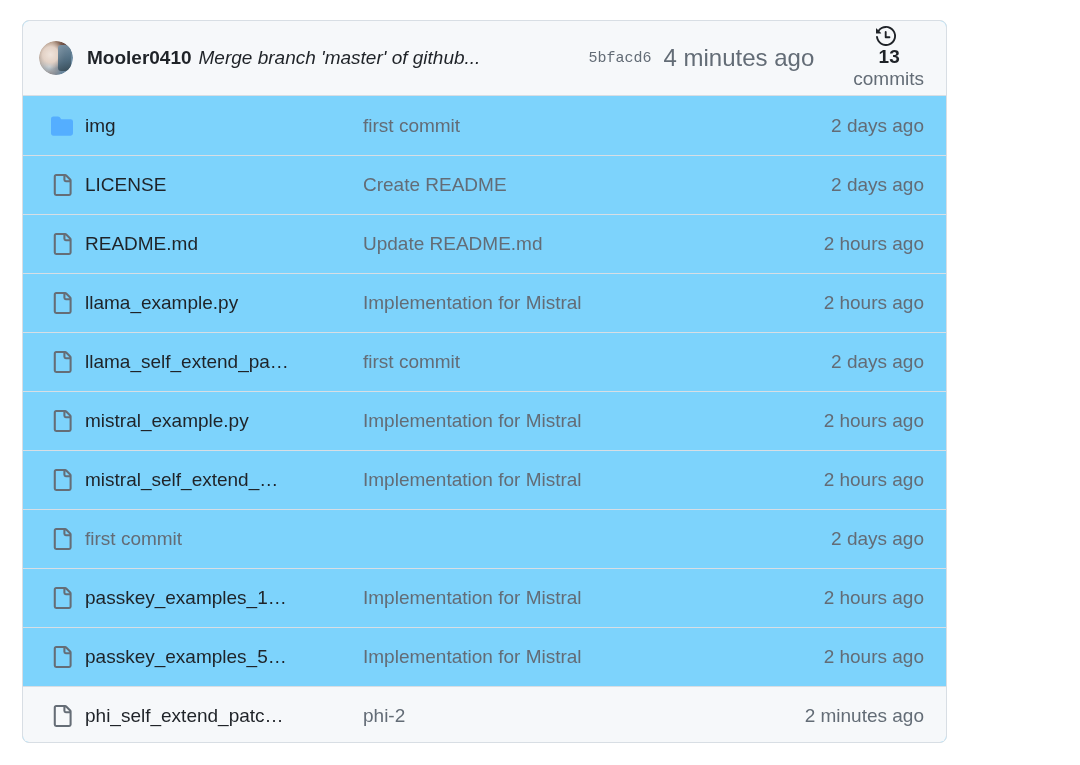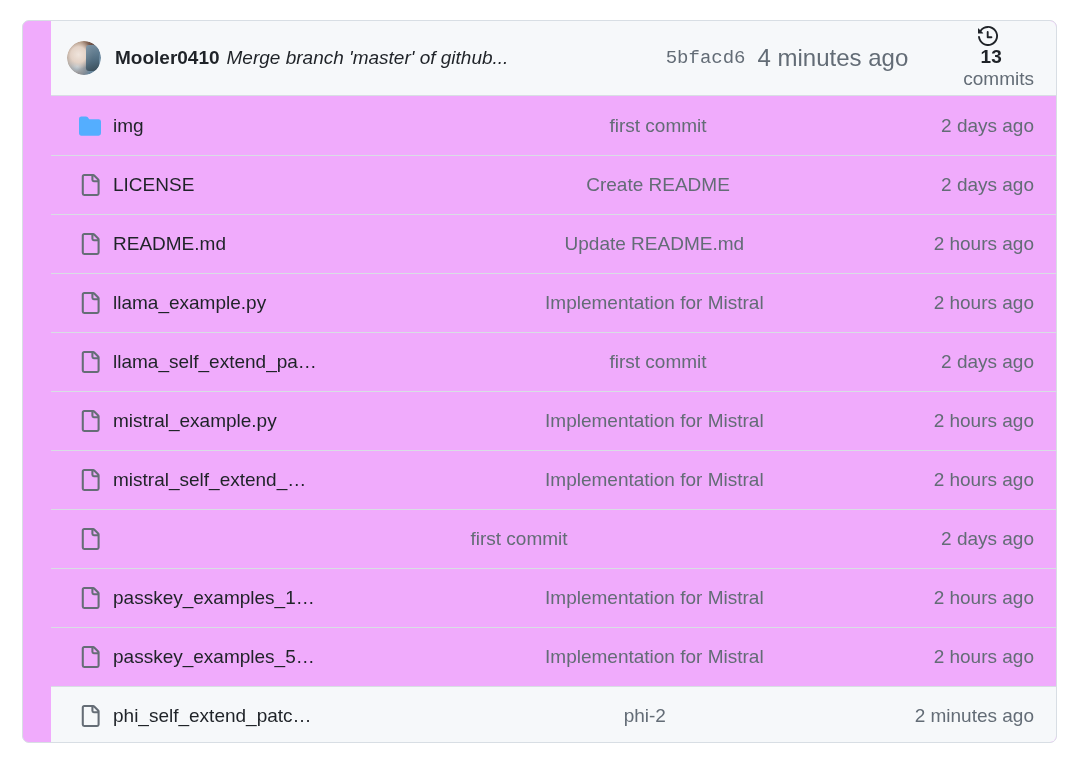--- a/index.html
+++ b/index.html
@@ -12,28 +12,27 @@
   }
   body {
     font-family: "Liberation Sans", sans-serif;
     -webkit-font-smoothing: antialiased;
   }
 
   .repo-file-browser {
     position: absolute;
     left: 22px;
     top: 20px;
-    width: 1035px;
+    width: 925px;
     height: 723px;
     border: 1px solid #d8dee4;
     border-radius: 7px;
-    background: #f0abfc;
+    background: #7dd3fc;
     box-sizing: border-box;
     overflow: hidden;
-    padding-left: 28px;
   }
 
   
   .commit-header {
     display: flex;
     align-items: center;
     height: 75px;
     background: #f6f8fa;
     border-bottom: 1px solid #d8dee4;
     padding: 0 22px 0 16px;
@@ -82,21 +81,21 @@
     font-size: 19px;
     color: #1f2328;
     white-space: nowrap;
     overflow: hidden;
     font-style: italic;
   }
   .header-spacer { flex: 1 1 auto; }
 
   .commit-hash {
     font-family: "Liberation Mono", monospace;
-    font-size: 19px;
+    font-size: 15px;
     color: #636c76;
     white-space: nowrap;
   }
   .commit-time {
     margin-left: 12px;
     font-size: 24px;
     color: #636c76;
     white-space: nowrap;
   }
 
@@ -115,21 +114,21 @@
   }
   .commits-count {
     font-size: 19px;
     font-weight: bold;
     color: #1f2328;
     margin-left: 6px;
   }
   .commits-word {
     font-size: 19px;
     color: #636c76;
-    margin-left: 21px;
+    margin-left: 5px;
   }
 
   
   .file-list { display: block; }
 
   .file-row {
     display: flex;
     align-items: center;
     height: 59px;
     border-top: 1px solid #d8dee4;
@@ -158,21 +157,20 @@
     overflow: hidden;
     text-overflow: clip;
   }
   .file-commit-cell {
     flex: 1 1 auto;
     font-size: 19px;
     color: #636c76;
     white-space: nowrap;
     overflow: hidden;
     padding-right: 16px;
-    text-align: center;
   }
   .file-time-cell {
     flex: 0 0 auto;
     font-size: 19px;
     color: #636c76;
     white-space: nowrap;
     text-align: right;
   }
 </style>
 </head>

